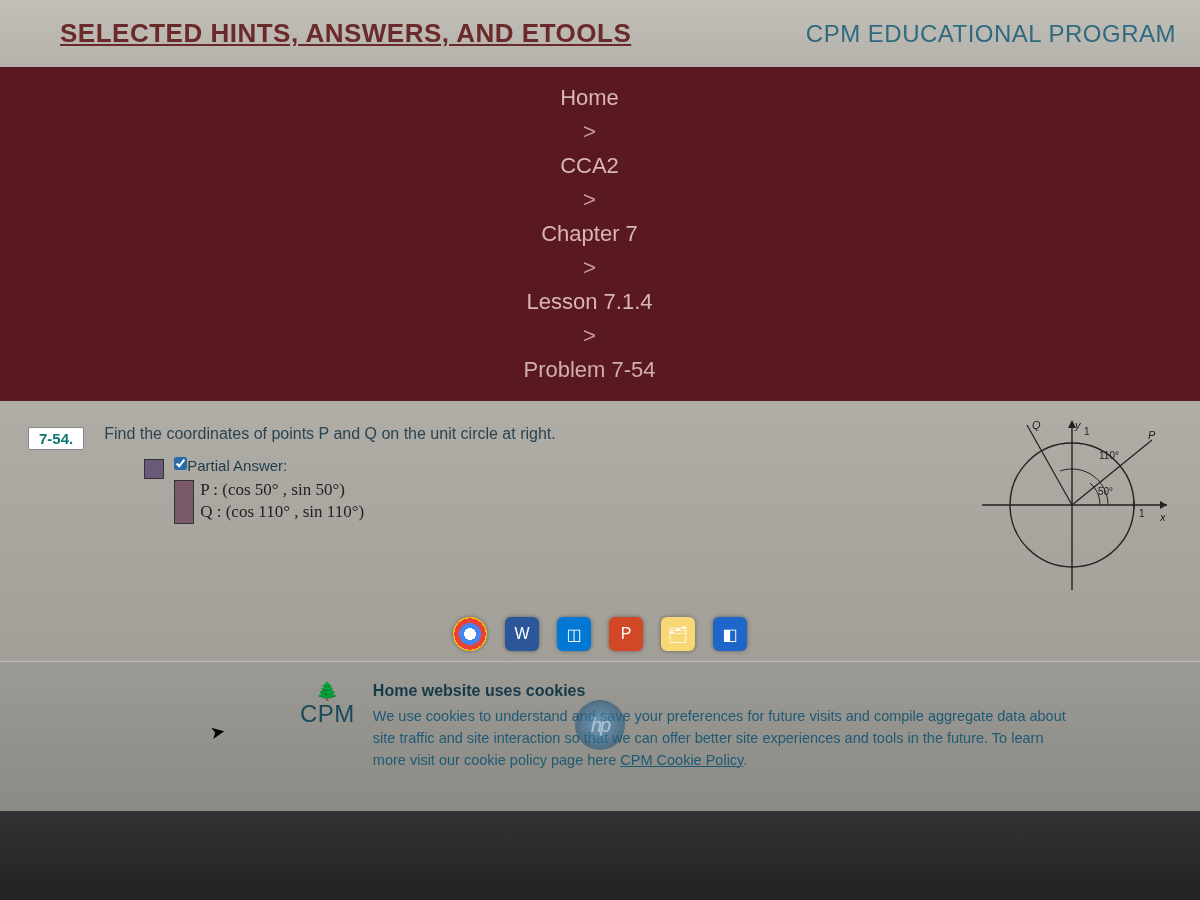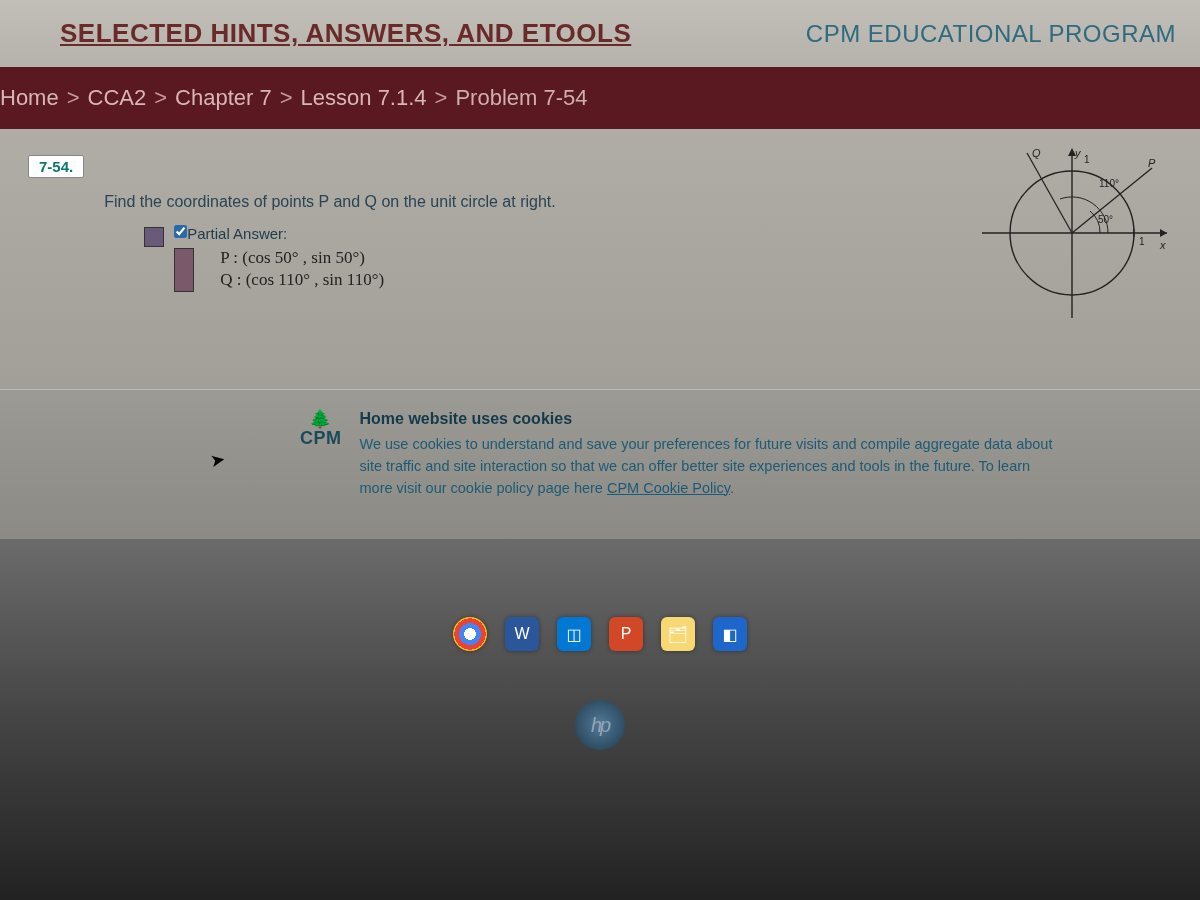--- a/index.html
+++ b/index.html
@@ -34,20 +34,21 @@
   }
   .breadcrumb-bar {
     background: #5a1820;
     color: #d8d2cc;
     font-size: 22px;
     padding: 18px 21px 18px 0;
     display: flex;
     align-items: center;
     gap: 8px;
     flex-wrap: wrap;
+    flex-direction: column;
   }
   .breadcrumb-bar .crumb {
     color: #cfaeb0;
   }
   .breadcrumb-bar .crumb-link { color: #d8b6b8; }
   .breadcrumb-bar .sep { color: #c69a9c; }
   .content-area {
     background: linear-gradient(180deg, #b0ada6 0%, #a29f98 100%);
     padding: 24px 28px 40px 28px;
     display: flex;
@@ -63,21 +64,20 @@
     font-weight: 700;
     font-size: 15px;
     color: #0f766e;
     border-radius: 2px;
     margin-top: 2px;
     flex-shrink: 0;
   }
   .problem-body {
     flex: 1;
     color: #2d4a5a;
-    margin-top: 40px;
   }
   .prompt {
     font-size: 16px;
     color: #2a4454;
     margin-bottom: 14px;
   }
   .answer-block {
     display: flex;
     align-items: flex-start;
     gap: 10px;
@@ -147,22 +147,22 @@
     flex-direction: column;
     align-items: center;
     flex-shrink: 0;
   }
   .cpm-logo .tree {
     font-size: 18px;
     color: #2a4a2a;
     line-height: 1;
   }
   .cpm-logo .cpm-text {
-    font-weight: 700;
-    font-size: 18px;
+    font-weight: 400;
+    font-size: 24px;
     color: #1a4a5a;
     letter-spacing: 0.5px;
     text-align: center;
   }
   .cookie-text .title {
     font-weight: 700;
     font-size: 16px;
     color: #153a4a;
     margin-bottom: 6px;
   }
@@ -247,21 +247,21 @@
   <div class="problem-body">
     <div class="prompt">Find the coordinates of points P and Q on the unit circle at right.</div>
 
     <div class="answer-block">
       <div class="thumb"></div>
       <div class="answer-text">
         <div class="partial-row">
           <input type="checkbox" class="chk" checked="" style="">
           <span>Partial Answer:</span>
         </div>
-        <div style="display:flex;gap:26px;align-items:flex-start;">
+        <div style="display:flex;gap:6px;align-items:flex-start;">
           <div class="thumb2"></div>
           <div>
             <div class="math-line">P : (cos 50° , sin 50°)</div>
             <div class="math-line">Q : (cos 110° , sin 110°)</div>
           </div>
         </div>
       </div>
     </div>
   </div>
 

